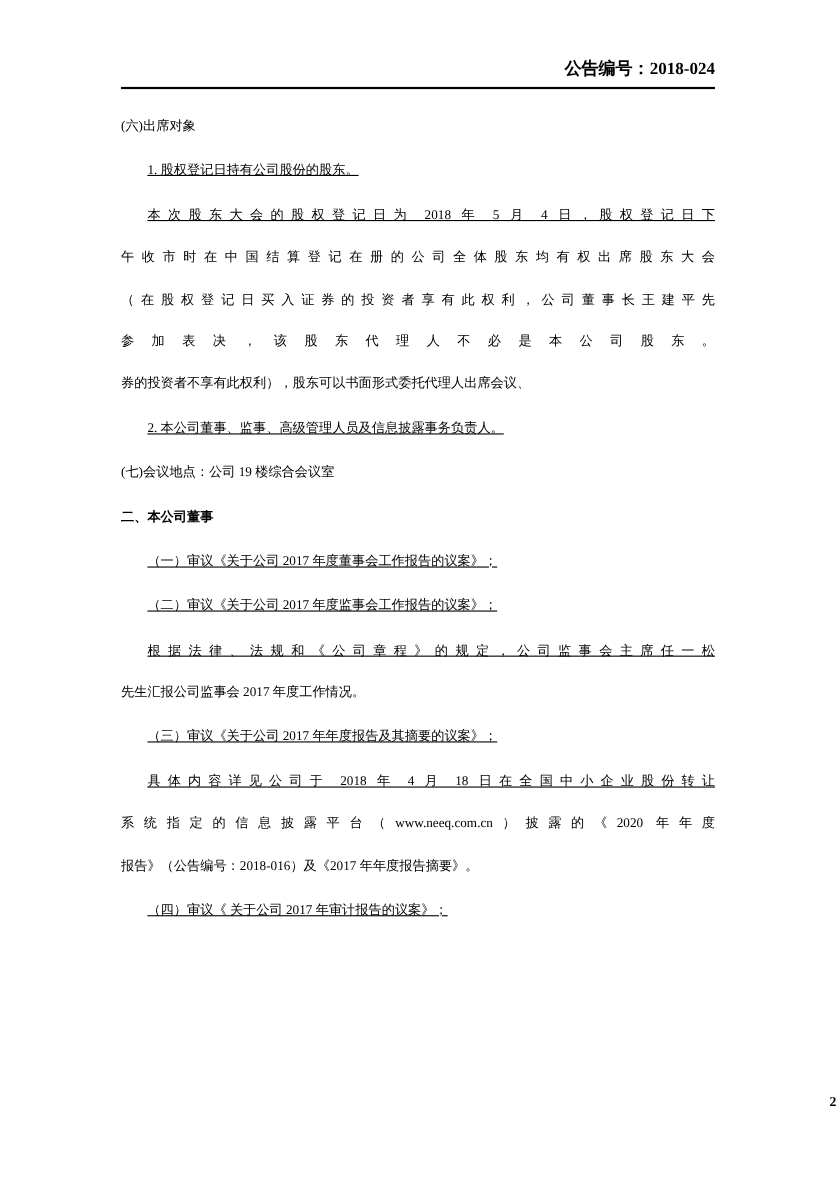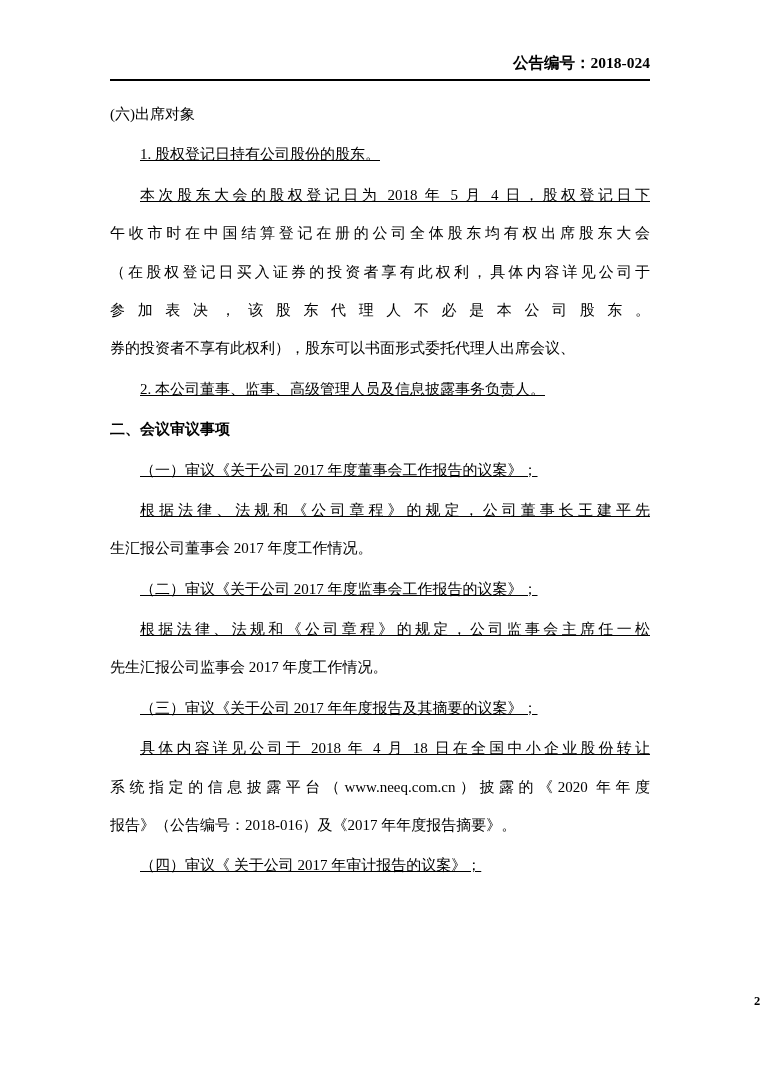--- a/index.html
+++ b/index.html
@@ -32,21 +32,21 @@
     padding-bottom: 7px;
     border-bottom: 2px solid #000000;
   }
   .doc-body {
     margin-top: 14px;
   }
   .para {
     margin: 0 0 2px 0;
   }
   .line {
-    font-size: 15px;
+    font-size: 12px;
     line-height: 38.4px;
     height: 38.4px;
     text-align: justify;
     text-align-last: justify;
     text-justify: inter-character;
     overflow: hidden;
   }
   .para .line:last-child {
     text-align-last: left;
   }
@@ -85,43 +85,42 @@
         <div class="line">(六)出席对象</div>
       </div>
 
       <div class="para">
         <div class="line indent">1. 股权登记日持有公司股份的股东。</div>
       </div>
 
       <div class="para">
         <div class="line indent">本次股东大会的股权登记日为 2018 年 5 月 4 日，股权登记日下</div>
         <div class="line">午收市时在中国结算登记在册的公司全体股东均有权出席股东大会</div>
-        <div class="line">（在股权登记日买入证券的投资者享有此权利，具体内容详见公司于</div>
+        <div class="line">（在股权登记日买入证券的投资者享有此权利，公司董事长王建平先</div>
         <div class="line">参加表决，该股东代理人不必是本公司股东。</div>
         <div class="line">券的投资者不享有此权利），股东可以书面形式委托代理人出席会议、</div>
       </div>
 
       <div class="para">
         <div class="line indent">2. 本公司董事、监事、高级管理人员及信息披露事务负责人。</div>
       </div>
 
 
+      <div class="para">
+        <div class="line">(七)会议地点：公司 19 楼综合会议室</div>
+      </div>
 
       <div class="para">
-        <div class="line bold">二、会议审议事项</div>
+        <div class="line bold">二、本公司董事</div>
       </div>
 
       <div class="para">
         <div class="line indent">（一）审议《关于公司 2017 年度董事会工作报告的议案》；</div>
       </div>
 
-      <div class="para">
-        <div class="line indent">根据法律、法规和《公司章程》的规定，公司董事长王建平先</div>
-        <div class="line">生汇报公司董事会 2017 年度工作情况。</div>
-      </div>
 
       <div class="para">
         <div class="line indent">（二）审议《关于公司 2017 年度监事会工作报告的议案》；</div>
       </div>
 
       <div class="para">
         <div class="line indent">根据法律、法规和《公司章程》的规定，公司监事会主席任一松</div>
         <div class="line">先生汇报公司监事会 2017 年度工作情况。</div>
       </div>
 

